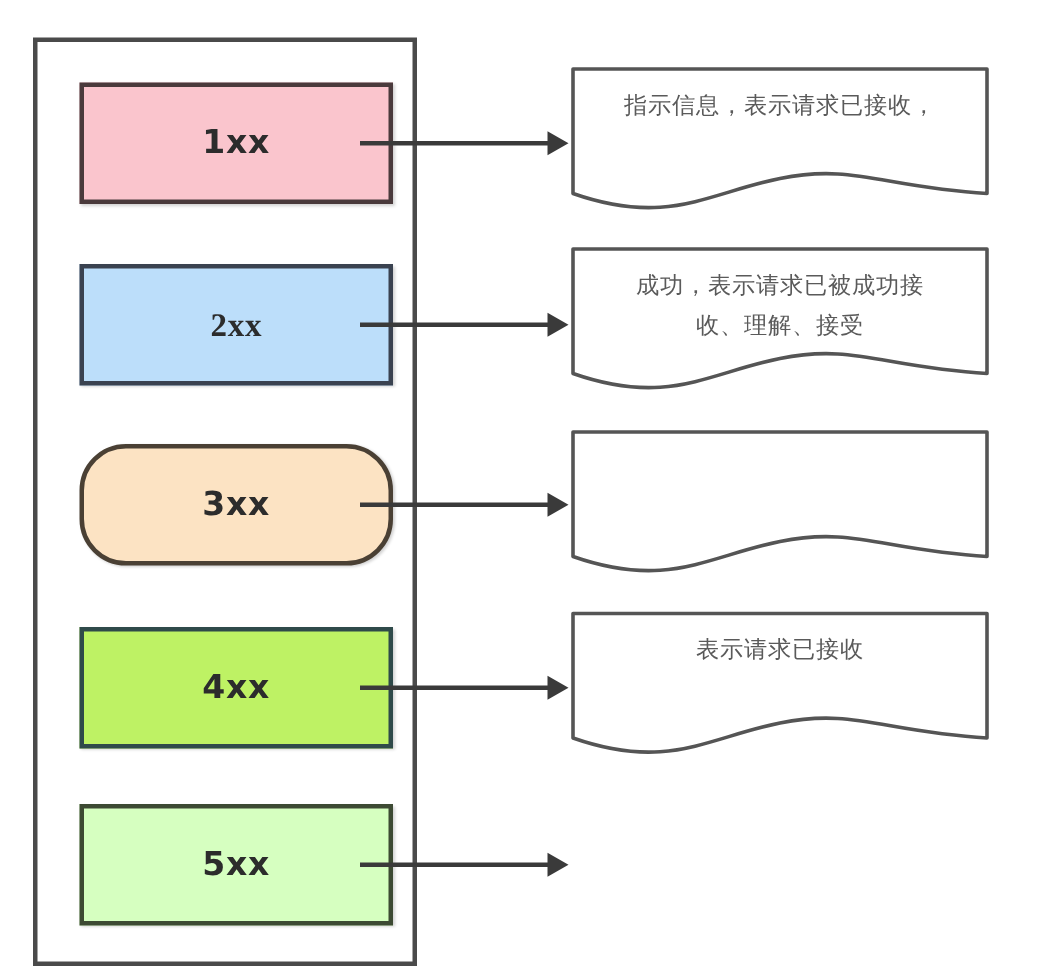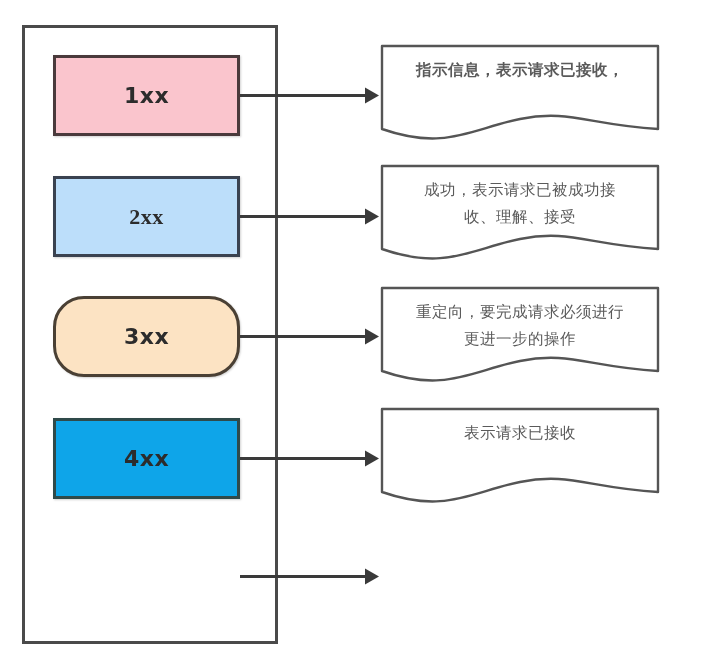--- a/index.html
+++ b/index.html
@@ -25,21 +25,21 @@
     width: 256px;
     height: 619px;
     border: 3px solid #4a4a4a;
     box-sizing: border-box;
     background: transparent;
   }
   
   .code-box {
     position: absolute;
     left: 53px;
-    width: 187px;
+    width: 209px;
     height: 81px;
     border: 3px solid #3a3f4a;
     box-sizing: border-box;
     display: flex;
     align-items: center;
     justify-content: center;
     box-shadow: 1px 1px 2px rgba(0,0,0,0.18);
   }
   .code-label {
     font-size: 22px;
@@ -101,38 +101,41 @@
 
   <div class="code-box" id="box-0" style="top: 55px; background: rgb(250, 197, 205); border-color: rgb(74, 58, 60);">
     <span class="code-label">1xx</span>
   </div>
   <div class="code-box" id="box-1" style="top: 176px; background: rgb(188, 222, 250); border-color: rgb(58, 66, 80); font-family: Liberation Serif, serif;">
     <span class="code-label">2xx</span>
   </div>
   <div class="code-box" id="box-2" style="top: 296px; background: rgb(252, 227, 195); border-color: rgb(74, 64, 52); border-radius: 31px;">
     <span class="code-label">3xx</span>
   </div>
-  <div class="code-box" id="box-3" style="top: 418px; background: #0ea5e9; border-color: rgb(47, 74, 74);">
+  <div class="code-box" id="box-3" style="top: 418px; background: #bef264; border-color: rgb(47, 74, 74);">
     <span class="code-label">4xx</span>
+  </div>
+  <div class="code-box" id="box-4" style="top: 536px; background: rgb(214, 255, 192); border-color: rgb(61, 74, 51);">
+    <span class="code-label">5xx</span>
   </div>
 
   <svg class="connector-svg" id="connectors" viewBox="0 0 705 652" xmlns="http://www.w3.org/2000/svg">
       <line x1="240" y1="95.5" x2="367" y2="95.5" stroke="#3a3a3a" stroke-width="3"></line>
       <polygon points="365,87.5 379,95.5 365,103.5" fill="#3a3a3a"></polygon>
       <line x1="240" y1="216.5" x2="367" y2="216.5" stroke="#3a3a3a" stroke-width="3"></line>
       <polygon points="365,208.5 379,216.5 365,224.5" fill="#3a3a3a"></polygon>
       <line x1="240" y1="336.5" x2="367" y2="336.5" stroke="#3a3a3a" stroke-width="3"></line>
       <polygon points="365,328.5 379,336.5 365,344.5" fill="#3a3a3a"></polygon>
       <line x1="240" y1="458.5" x2="367" y2="458.5" stroke="#3a3a3a" stroke-width="3"></line>
       <polygon points="365,450.5 379,458.5 365,466.5" fill="#3a3a3a"></polygon>
       <line x1="240" y1="576.5" x2="367" y2="576.5" stroke="#3a3a3a" stroke-width="3"></line>
       <polygon points="365,568.5 379,576.5 365,584.5" fill="#3a3a3a"></polygon>
     </svg>
 
-  <div class="desc-box" id="desc-0" style="top:43px;font-weight:bold;">
+  <div class="desc-box" id="desc-0" style="top:43px;">
     <svg class="desc-svg" viewBox="0 0 282 112" xmlns="http://www.w3.org/2000/svg">
       <path d="M 3 3 L 279 3 L 279 86 C 210 82 190 66 141 76 C 92 86 66 108 3 86 Z" fill="#ffffff" stroke="#555555" stroke-width="2.4" stroke-linejoin="round"></path>
     </svg>
     <div class="desc-text">
       <div>指示信息，表示请求已接收，</div>
     </div>
   </div>
 
   <div class="desc-box" id="desc-1" style="top:163px;">
     <svg class="desc-svg" viewBox="0 0 282 112" xmlns="http://www.w3.org/2000/svg">
@@ -141,24 +144,20 @@
     <div class="desc-text">
       <div>成功，表示请求已被成功接</div>
       <div>收、理解、接受</div>
     </div>
   </div>
 
   <div class="desc-box" id="desc-2" style="top:285px;">
     <svg class="desc-svg" viewBox="0 0 282 112" xmlns="http://www.w3.org/2000/svg">
       <path d="M 3 3 L 279 3 L 279 86 C 210 82 190 66 141 76 C 92 86 66 108 3 86 Z" fill="#ffffff" stroke="#555555" stroke-width="2.4" stroke-linejoin="round"></path>
     </svg>
-    <div class="desc-text">
-      <div>重定向，要完成请求必须进行</div>
-      <div>更进一步的操作</div>
-    </div>
   </div>
 
   <div class="desc-box" id="desc-3" style="top:406px;">
     <svg class="desc-svg" viewBox="0 0 282 112" xmlns="http://www.w3.org/2000/svg">
       <path d="M 3 3 L 279 3 L 279 86 C 210 82 190 66 141 76 C 92 86 66 108 3 86 Z" fill="#ffffff" stroke="#555555" stroke-width="2.4" stroke-linejoin="round"></path>
     </svg>
     <div class="desc-text">
       <div>表示请求已接收</div>
     </div>
   </div>

